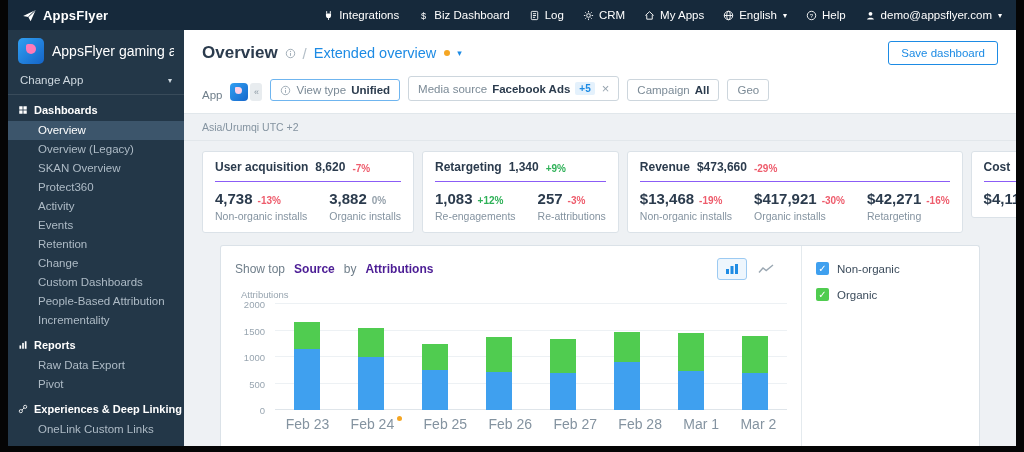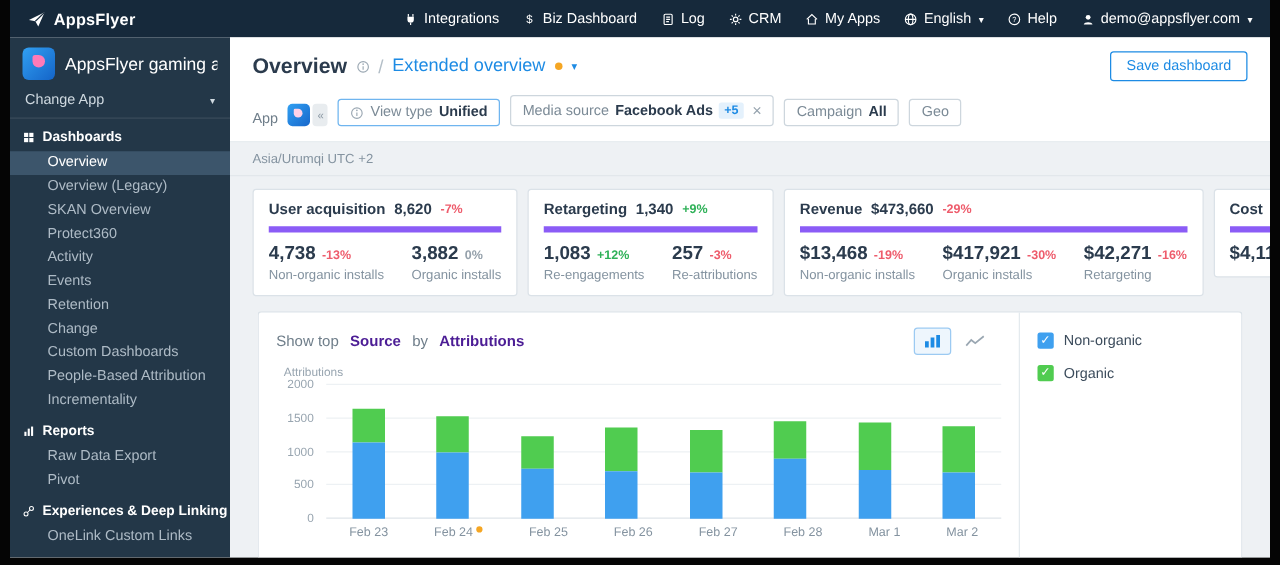--- a/index.html
+++ b/index.html
@@ -51,50 +51,50 @@
   .pill-active{border-color:#6fb5ef}
   .pill-label{color:#7b8a96}
   .pill-value{color:#2b3b4d;font-weight:bold}
   .badge{background:#e4f1fc;color:#1d8be4;font-size:10px;padding:1px 4px;border-radius:2px;font-weight:bold}
   .close-x{color:#97a4af;font-size:13px;margin-left:2px;cursor:pointer}
   .tz-row{padding:7px 18px;font-size:10.5px;color:#8493a0;border-bottom:1px solid #e2e7eb}
 
   
   .cards-row{display:flex;gap:8px;padding:10px 18px 0;align-items:flex-start}
   .kpi-card{background:#fff;border:1px solid #dbe2e8;border-radius:3px;padding:8px 12px 10px}
-  .kpi-head{display:flex;align-items:center;gap:7px;padding-bottom:7px;border-bottom:5px solid #8b5cf6;font-size:12px}
+  .kpi-head{display:flex;align-items:flex-end;gap:7px;padding-bottom:7px;border-bottom:1px solid #8b5cf6;font-size:12px}
   .kpi-title,.kpi-total{color:#2b3b4d;font-weight:bold}
   .kpi-stats{display:flex;gap:22px;padding-top:8px}
   .kpi-val-row{display:flex;align-items:baseline;gap:5px}
   .kpi-value{font-size:15px;font-weight:bold;color:#2b3b4d}
   .delta{font-size:10px;font-weight:bold}
   .delta.down{color:#ee5c6c}.delta.up{color:#2fb158}.delta.neutral{color:#95a1ab}
   .kpi-label{font-size:10.5px;color:#8493a0;margin-top:3px;white-space:nowrap}
 
   
-  .chart-card{flex:1;margin:12px 22px 0;background:#fff;border:1px solid #dbe2e8;border-bottom:none;border-radius:3px 3px 0 0;display:flex;min-height:0}
+  .chart-card{flex:1;margin:12px 36px 0;background:#fff;border:1px solid #dbe2e8;border-bottom:none;border-radius:3px 3px 0 0;display:flex;min-height:0}
   .chart-left{flex:1;padding:12px 14px 8px;display:flex;flex-direction:column;min-width:0}
   .chart-controls{display:flex;align-items:center;gap:9px;font-size:12px;flex:0 0 auto}
   .ctl-label{color:#6f7e8a}
   .ctl-dd{color:#4c1d95;font-weight:bold;cursor:pointer}
   .chart-type-toggle{margin-left:auto;display:flex;gap:4px;margin-right:6px}
   .ct-btn{width:30px;height:22px;border:1px solid transparent;background:none;border-radius:3px;display:flex;align-items:center;justify-content:center;cursor:pointer;color:#9aa7b2}
   .ct-btn.active{border-color:#9ccaf2;background:#eef6fd;color:#1d8be4}
   .ylabel{font-size:9.5px;color:#98a5b0;margin:9px 0 4px 6px;flex:0 0 auto}
   .plot-wrap{flex:1;display:flex;min-height:90px}
   .y-gutter{flex:0 0 40px;width:40px;position:relative}
   .y-tick{position:absolute;right:10px;font-size:9.5px;color:#98a5b0;transform:translateY(50%)}
   .plot{flex:1;position:relative;min-width:0}
   .gridline{position:absolute;left:0;right:0;height:1px;background:#edf1f4}
   .gridline.zero{background:#dfe5ea}
   .bars{position:absolute;left:0;right:0;top:0;bottom:0;display:flex;align-items:flex-end;justify-content:space-around}
   .bar-stack{width:26px;display:flex;flex-direction:column;justify-content:flex-end;cursor:pointer}
   .bar-seg{width:100%}
   .x-labels{margin-left:40px;display:flex;justify-content:space-around;padding:6px 0 6px;flex:0 0 auto}
-  .x-label{font-size:10px;color:#8493a0;display:flex;align-items:flex-start;gap:3px}
+  .x-label{font-size:14px;color:#8493a0;display:flex;align-items:flex-start;gap:3px}
   .x-dot{width:5px;height:5px;background:#f5a623;border-radius:50%}
   .legend-panel{flex:0 0 178px;width:178px;border-left:1px solid #e4eaee;padding:16px 14px;display:flex;flex-direction:column;gap:13px}
   .legend-item{display:flex;align-items:center;gap:8px;cursor:pointer}
   .legend-check{width:13px;height:13px;border-radius:2px;color:#fff;font-size:10px;line-height:13px;text-align:center;flex:0 0 13px}
   .legend-label{font-size:11.5px;color:#3c4c5c}
 </style>
 </head>
 <body>
 
 <div class="window">

